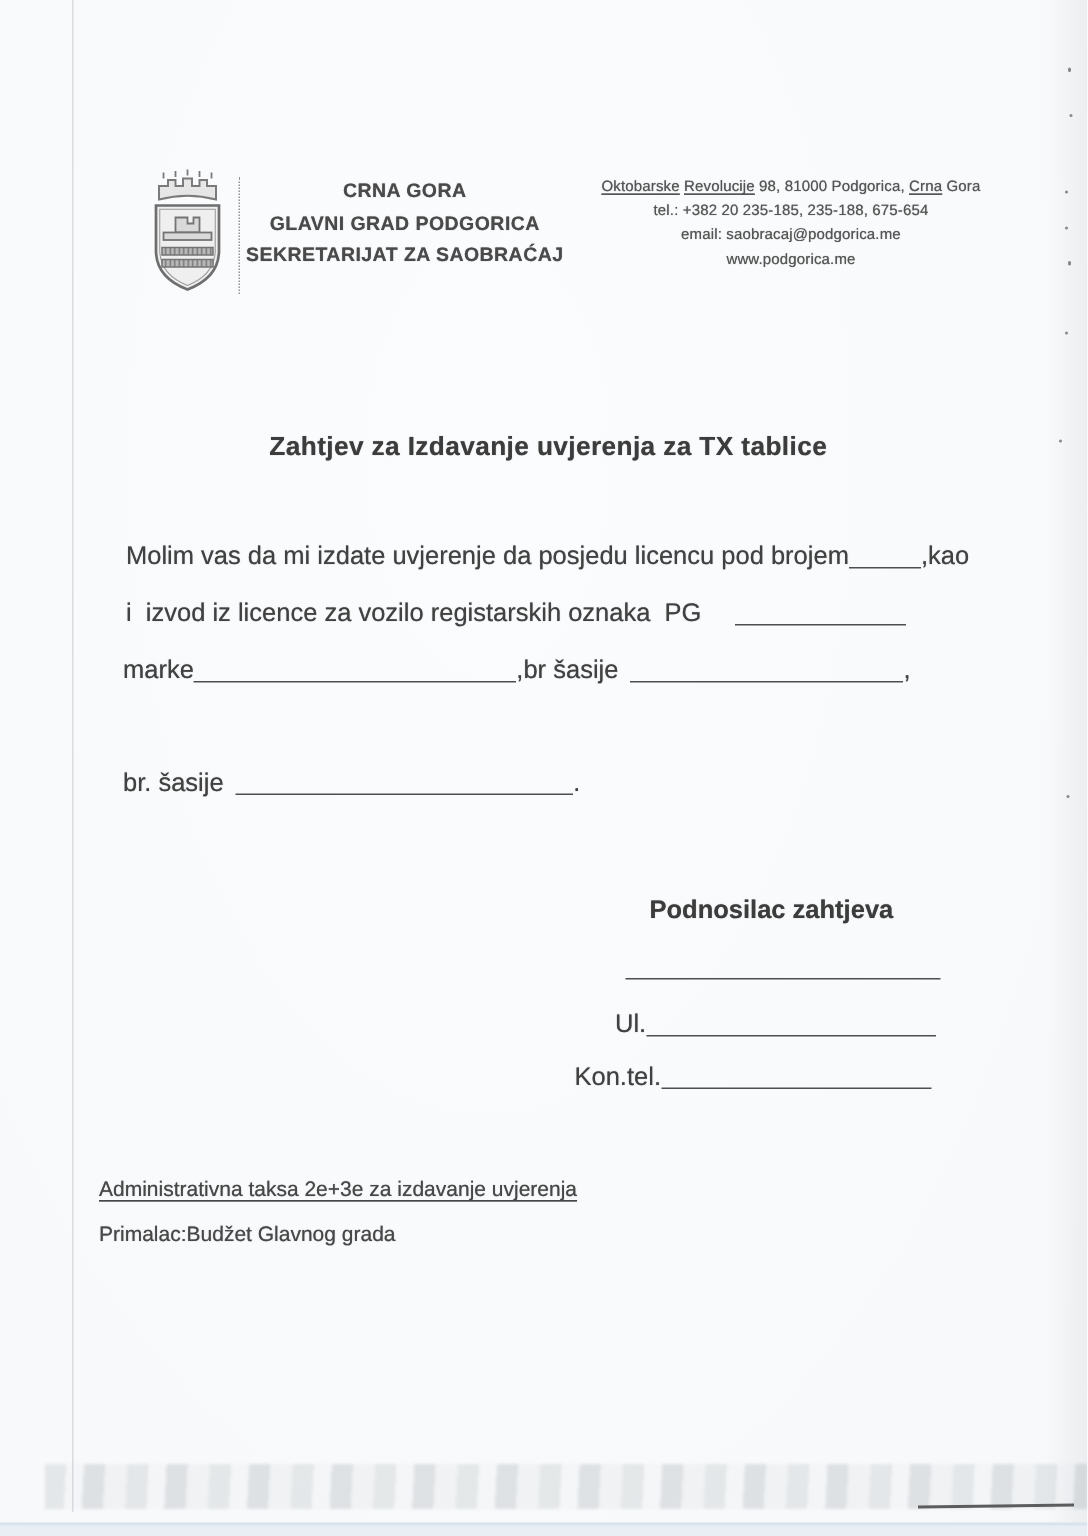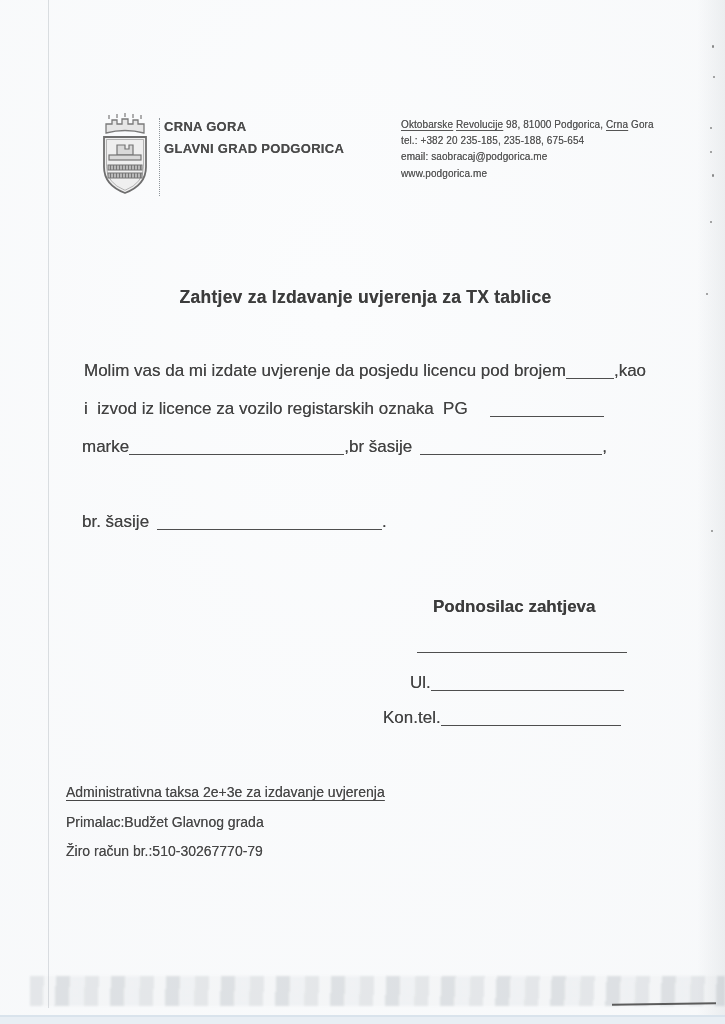--- a/index.html
+++ b/index.html
@@ -6,21 +6,21 @@
   body{
     width:725px;height:1024px;
     font-family:"Liberation Sans","DejaVu Sans",sans-serif;
     background:#ffffff;
   }
   .page{
     position:relative;width:725px;height:1024px;overflow:hidden;
     background:#fbfcfd;
     background-image:radial-gradient(ellipse at 45% 30%, rgba(255,255,255,0) 0%, rgba(223,227,231,.14) 100%);
   }
-  .txt{ text-shadow:0 0 .6px rgba(70,70,70,.75); }
+  .txt{ text-shadow:0 0 .6px rgba(70,70,70,.75);text-align:center; }
   
   .fold-line{position:absolute;left:48px;top:0;width:1px;height:1008px;background:rgba(170,178,185,.40);}
   .right-tint{position:absolute;right:0;top:0;bottom:0;width:28px;background:linear-gradient(90deg,rgba(170,178,184,0),rgba(170,178,184,.16));}
   .speck{position:absolute;background:#6e6e6e;border-radius:1px;opacity:.8;}
   .bottom-band{
     position:absolute;left:30px;right:0;top:976px;height:30px;
     background:repeating-linear-gradient(93deg,
       rgba(150,158,165,.20) 0 14px, rgba(150,158,165,.04) 14px 26px,
       rgba(140,148,155,.24) 26px 40px, rgba(150,158,165,.08) 40px 55px);
     filter:blur(1px);
@@ -99,20 +99,21 @@
 
     <rect x="14" y="53" width="34" height="5" fill="url(#hatch)" stroke="#747474" stroke-width="1"></rect>
     <rect x="14" y="61" width="34" height="5" fill="url(#hatch)" stroke="#747474" stroke-width="1"></rect>
   </svg>
 
   <div class="hdr-divider"></div>
 
   <div class="org txt">
     <div>CRNA GORA</div>
     <div>GLAVNI GRAD PODGORICA</div>
+    <div>SEKRETARIJAT ZA SAOBRAĆAJ</div>
   </div>
 
   <div class="contact txt">
     <div><span class="u">Oktobarske</span> <span class="u">Revolucije</span> <span>98, 81000 Podgorica,</span> <span class="u">Crna</span> <span>Gora</span></div>
     <div>tel.: +382 20 235-185, 235-188, 675-654</div>
     <div>email: saobracaj@podgorica.me</div>
     <div>www.podgorica.me</div>
   </div>
 
 
@@ -127,15 +128,14 @@
 
   <div class="line txt l5"><span>br. šasije</span><span class="blank w225"></span><span>.</span></div>
 
   <div class="line txt sig-h">Podnosilac zahtjeva</div>
   <div class="line sig-blank-row"><span class="blank w210"></span></div>
   <div class="line txt ul-row"><span>Ul.</span><span class="blank w193"></span></div>
   <div class="line txt tel-row"><span>Kon.tel.</span><span class="blank w180"></span></div>
 
   <div class="foot txt foot-tax">Administrativna taksa 2e+3e za izdavanje uvjerenja</div>
   <div class="foot txt foot-rec">Primalac:Budžet Glavnog grada</div>
-  <div class="foot txt foot-acc">Žiro račun br.:510-30267770-79</div>
 
 </div>
 
 </body></html>

